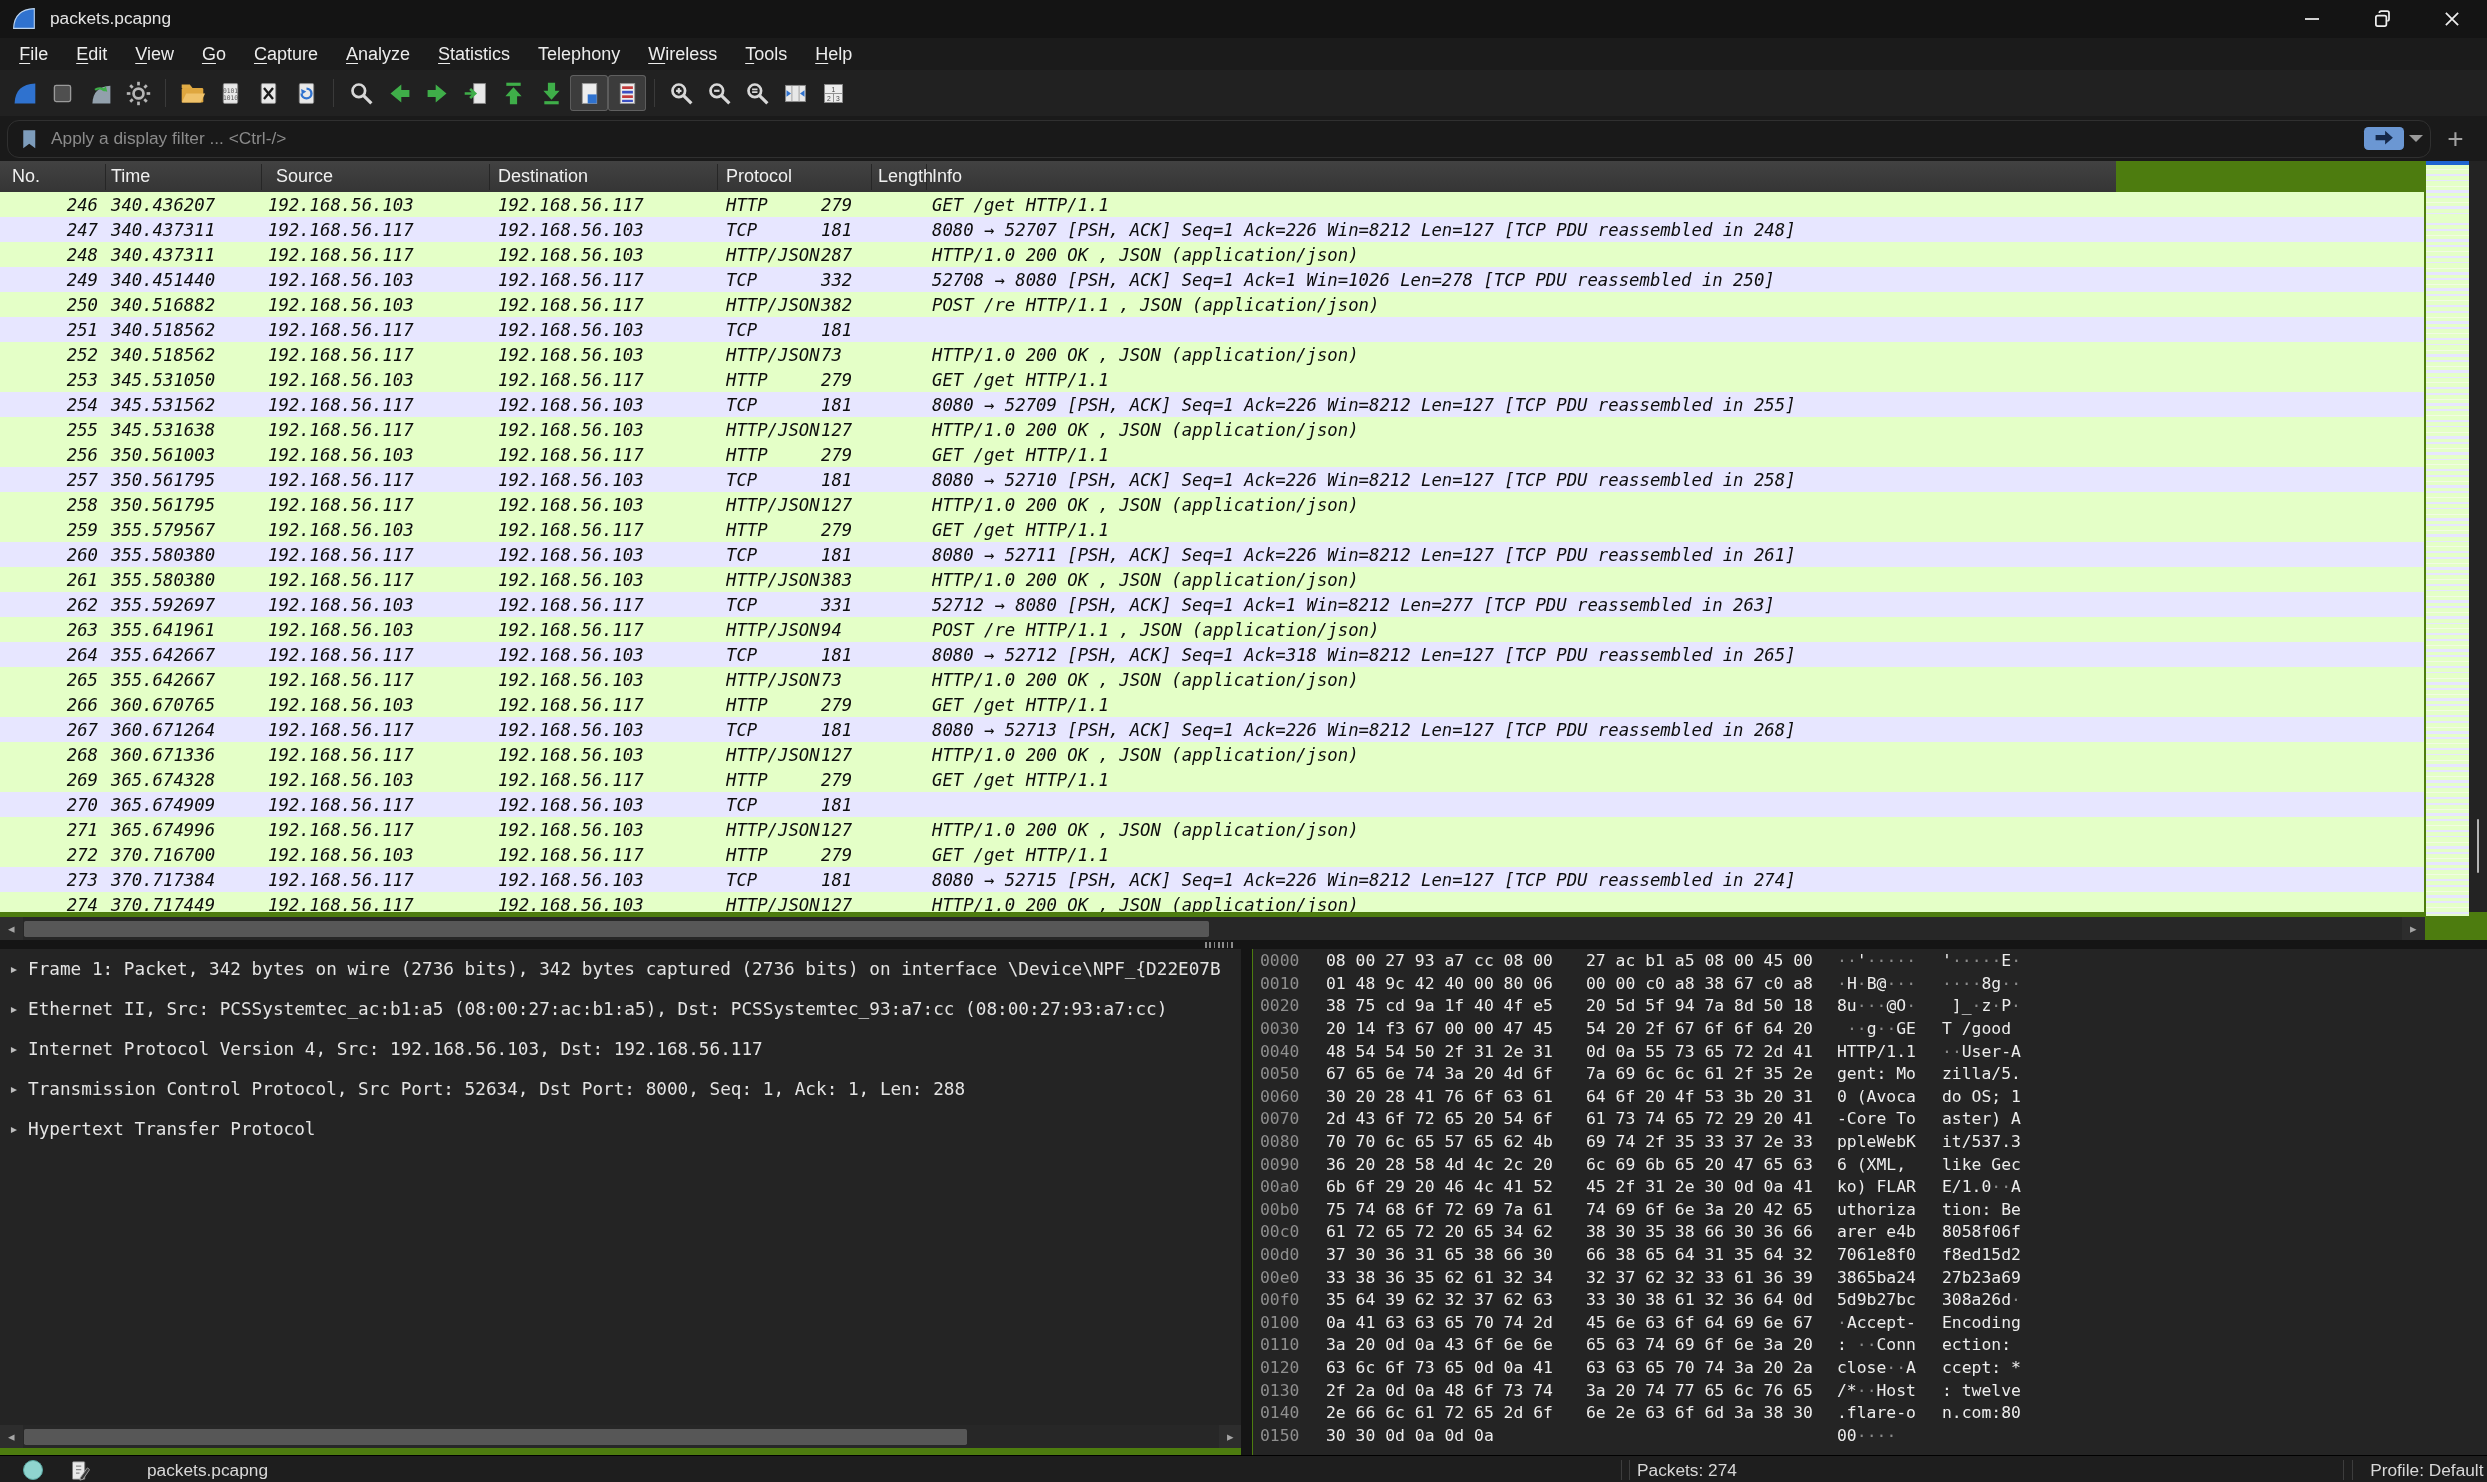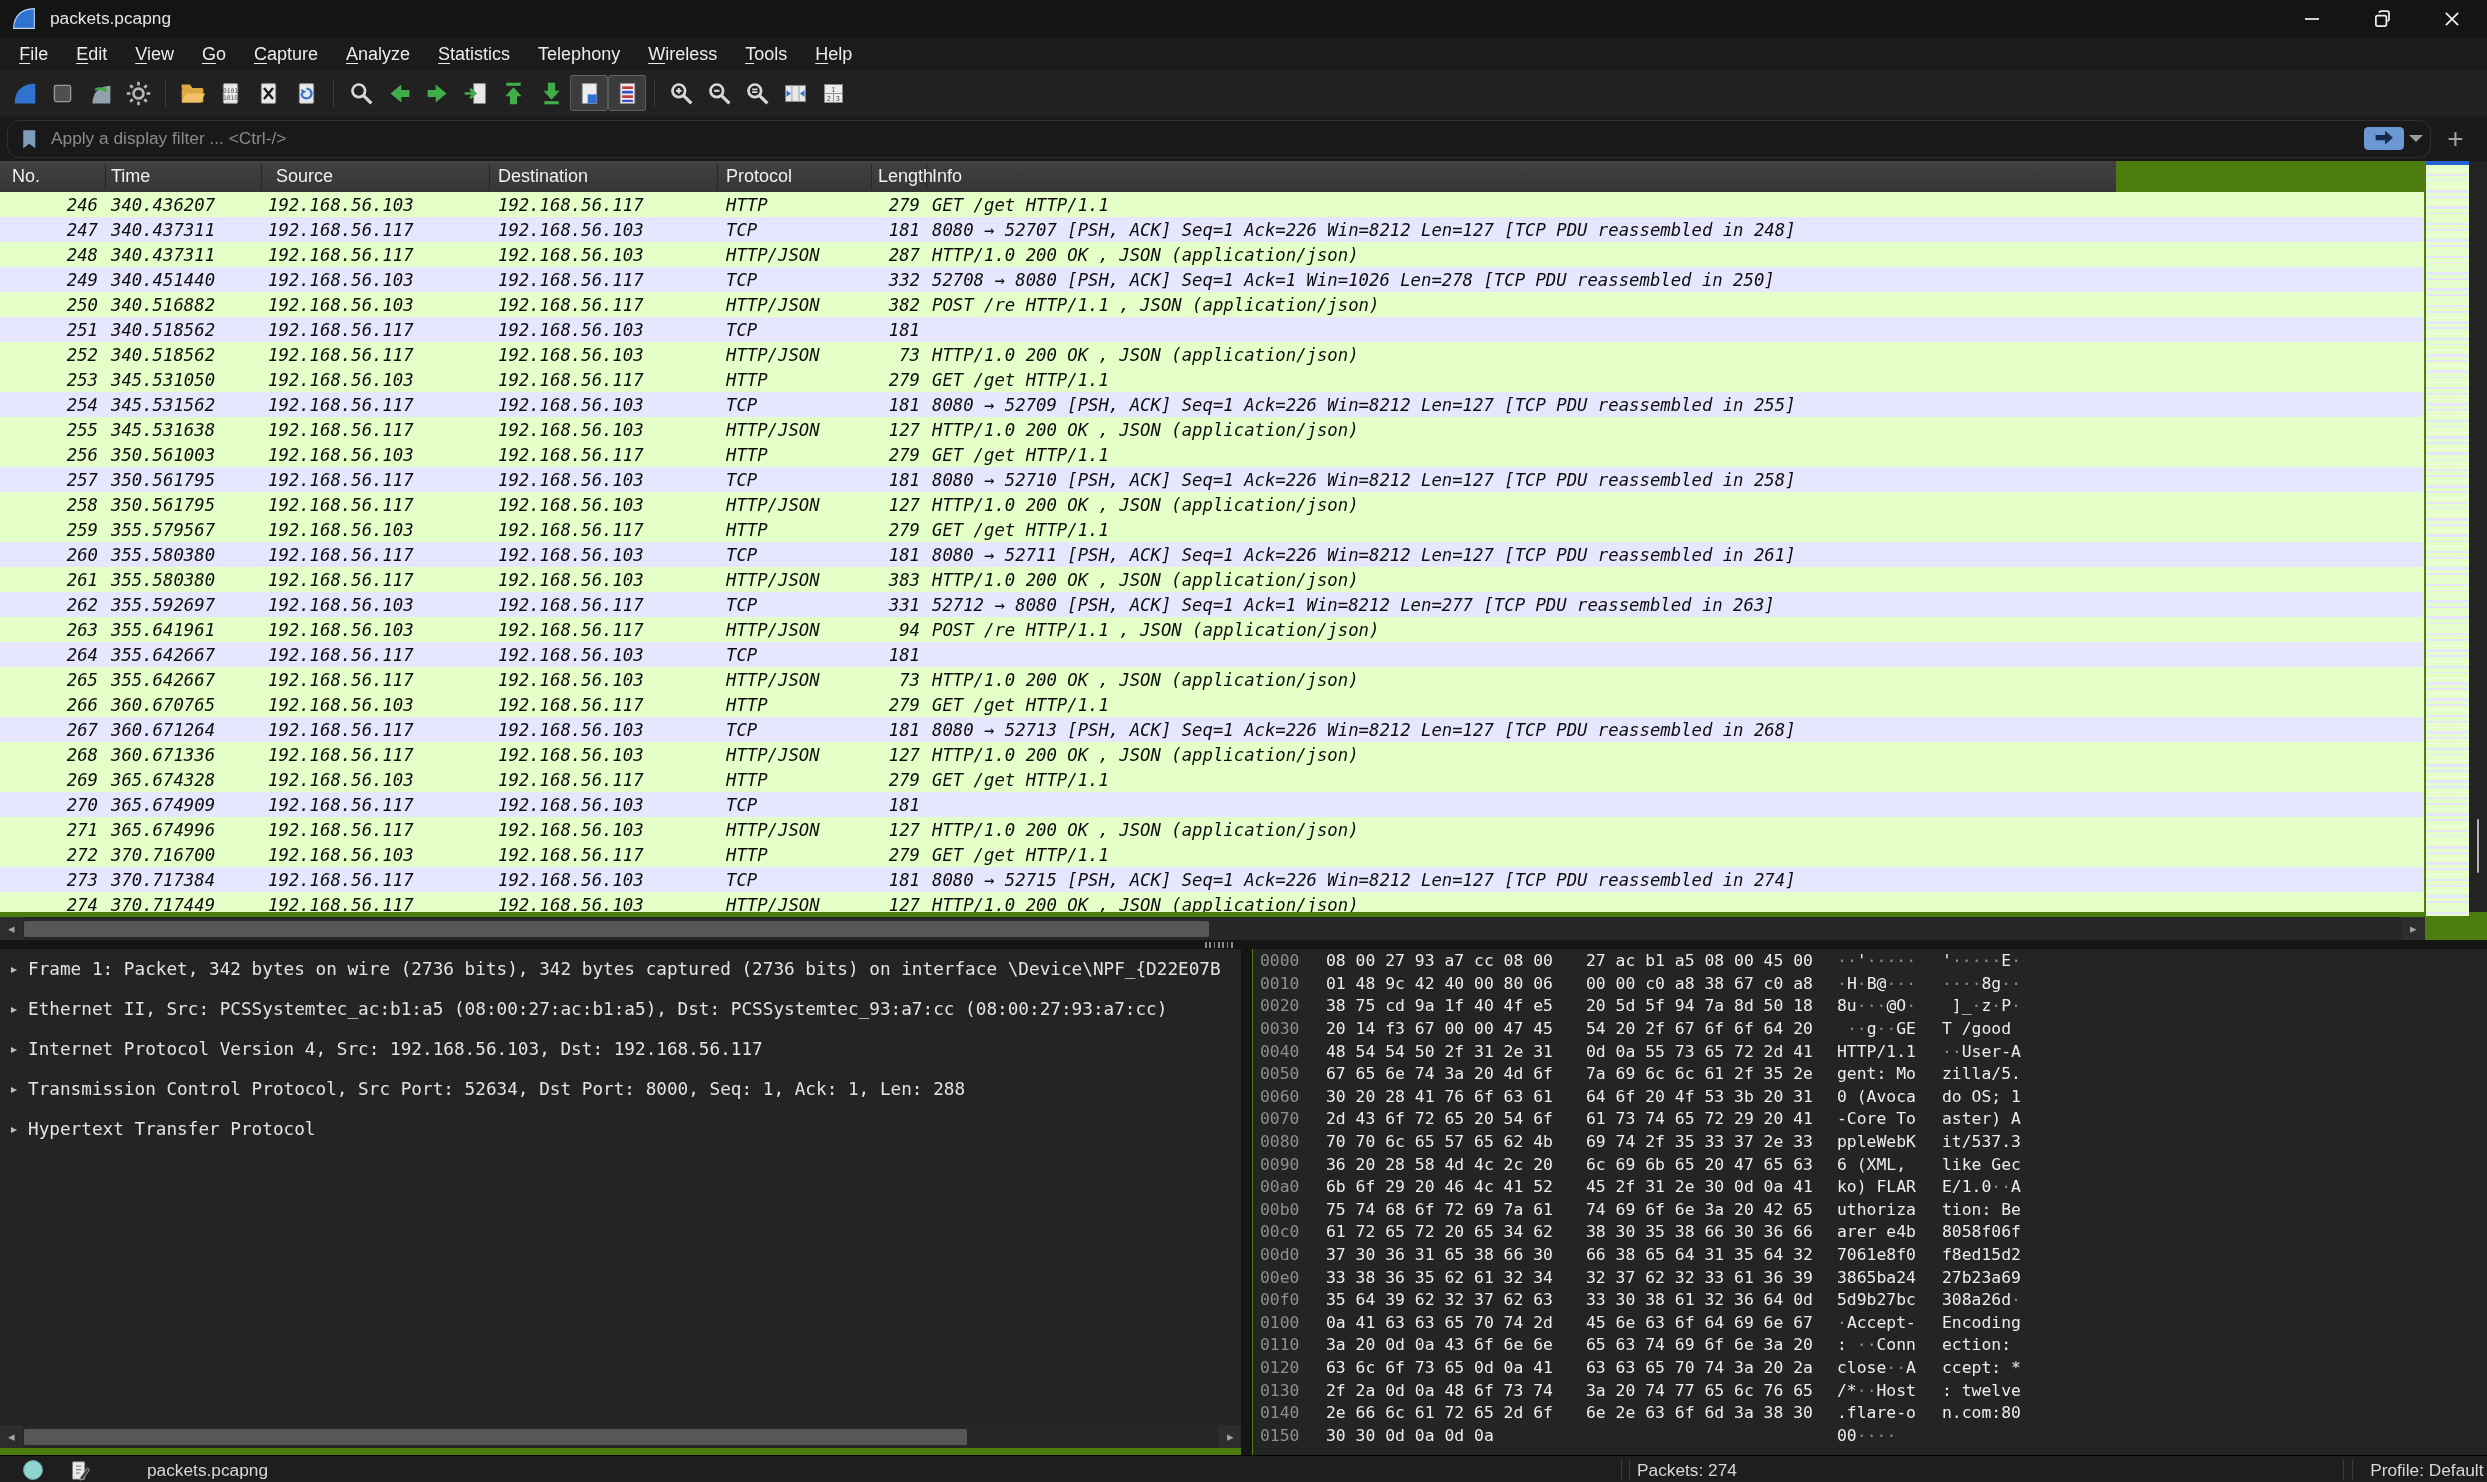--- a/index.html
+++ b/index.html
@@ -51,21 +51,21 @@
 
   
   .prows{position:absolute;top:192px;left:0;width:2424px;height:720px;background:#1c1c1c;
          font-family:"DejaVu Sans Mono","Liberation Mono",monospace;font-size:17.3px;color:#0d0d0d;overflow:hidden;}
   .prow{position:relative;height:25px;font-style:italic;}
   .prow.http{background:var(--http-row,#e4ffc7);}
   .prow.tcp{background:var(--tcp-row,#e7e6ff);}
   .pc{position:absolute;top:50%;transform:translateY(-50%);white-space:pre;}
   .c-no{left:0;width:98px;text-align:right;}
   .c-time{left:111px}.c-source{left:268px}.c-destination{left:498px}.c-protocol{left:726px}
-  .c-length{left:821px;width:99px;text-align:right;}
+  .c-length{left:821px;width:99px;}
   .c-info{left:932px}
 
   
   .minimap{position:absolute;left:2426px;top:161px;width:43px;height:751px;
     border-top:4.3px solid var(--minimap-marker,#1f64d0);
     background:repeating-linear-gradient(180deg,
       #e4ffc7 0 4.3px,#f2fbe4 4.3px 5.2px,#e4ffc7 5.2px 8.6px,#e7e6ff 8.6px 11.2px,#e4ffc7 11.2px 14.7px,#e7e6ff 14.7px 16.4px);}
   .vscroll{position:absolute;left:2469px;top:161px;width:18px;height:751px;background:#232323;}
   .vthumb{position:absolute;left:7.8px;top:658px;width:2.6px;height:54px;background:#b2b2b2;border-radius:1.7px;}
 
@@ -504,20 +504,21 @@
         <span class="pc c-length">94</span>
         <span class="pc c-info">POST /re HTTP/1.1 , JSON (application/json)</span>
       </div>
       <div class="prow tcp">
         <span class="pc c-no">264</span>
         <span class="pc c-time">355.642667</span>
         <span class="pc c-source">192.168.56.117</span>
         <span class="pc c-destination">192.168.56.103</span>
         <span class="pc c-protocol">TCP</span>
         <span class="pc c-length">181</span>
+        <span class="pc c-info">8080 → 52712 [PSH, ACK] Seq=1 Ack=318 Win=8212 Len=127 [TCP PDU reassembled in 265]</span>
       </div>
       <div class="prow http">
         <span class="pc c-no">265</span>
         <span class="pc c-time">355.642667</span>
         <span class="pc c-source">192.168.56.117</span>
         <span class="pc c-destination">192.168.56.103</span>
         <span class="pc c-protocol">HTTP/JSON</span>
         <span class="pc c-length">73</span>
         <span class="pc c-info">HTTP/1.0 200 OK , JSON (application/json)</span>
       </div>

